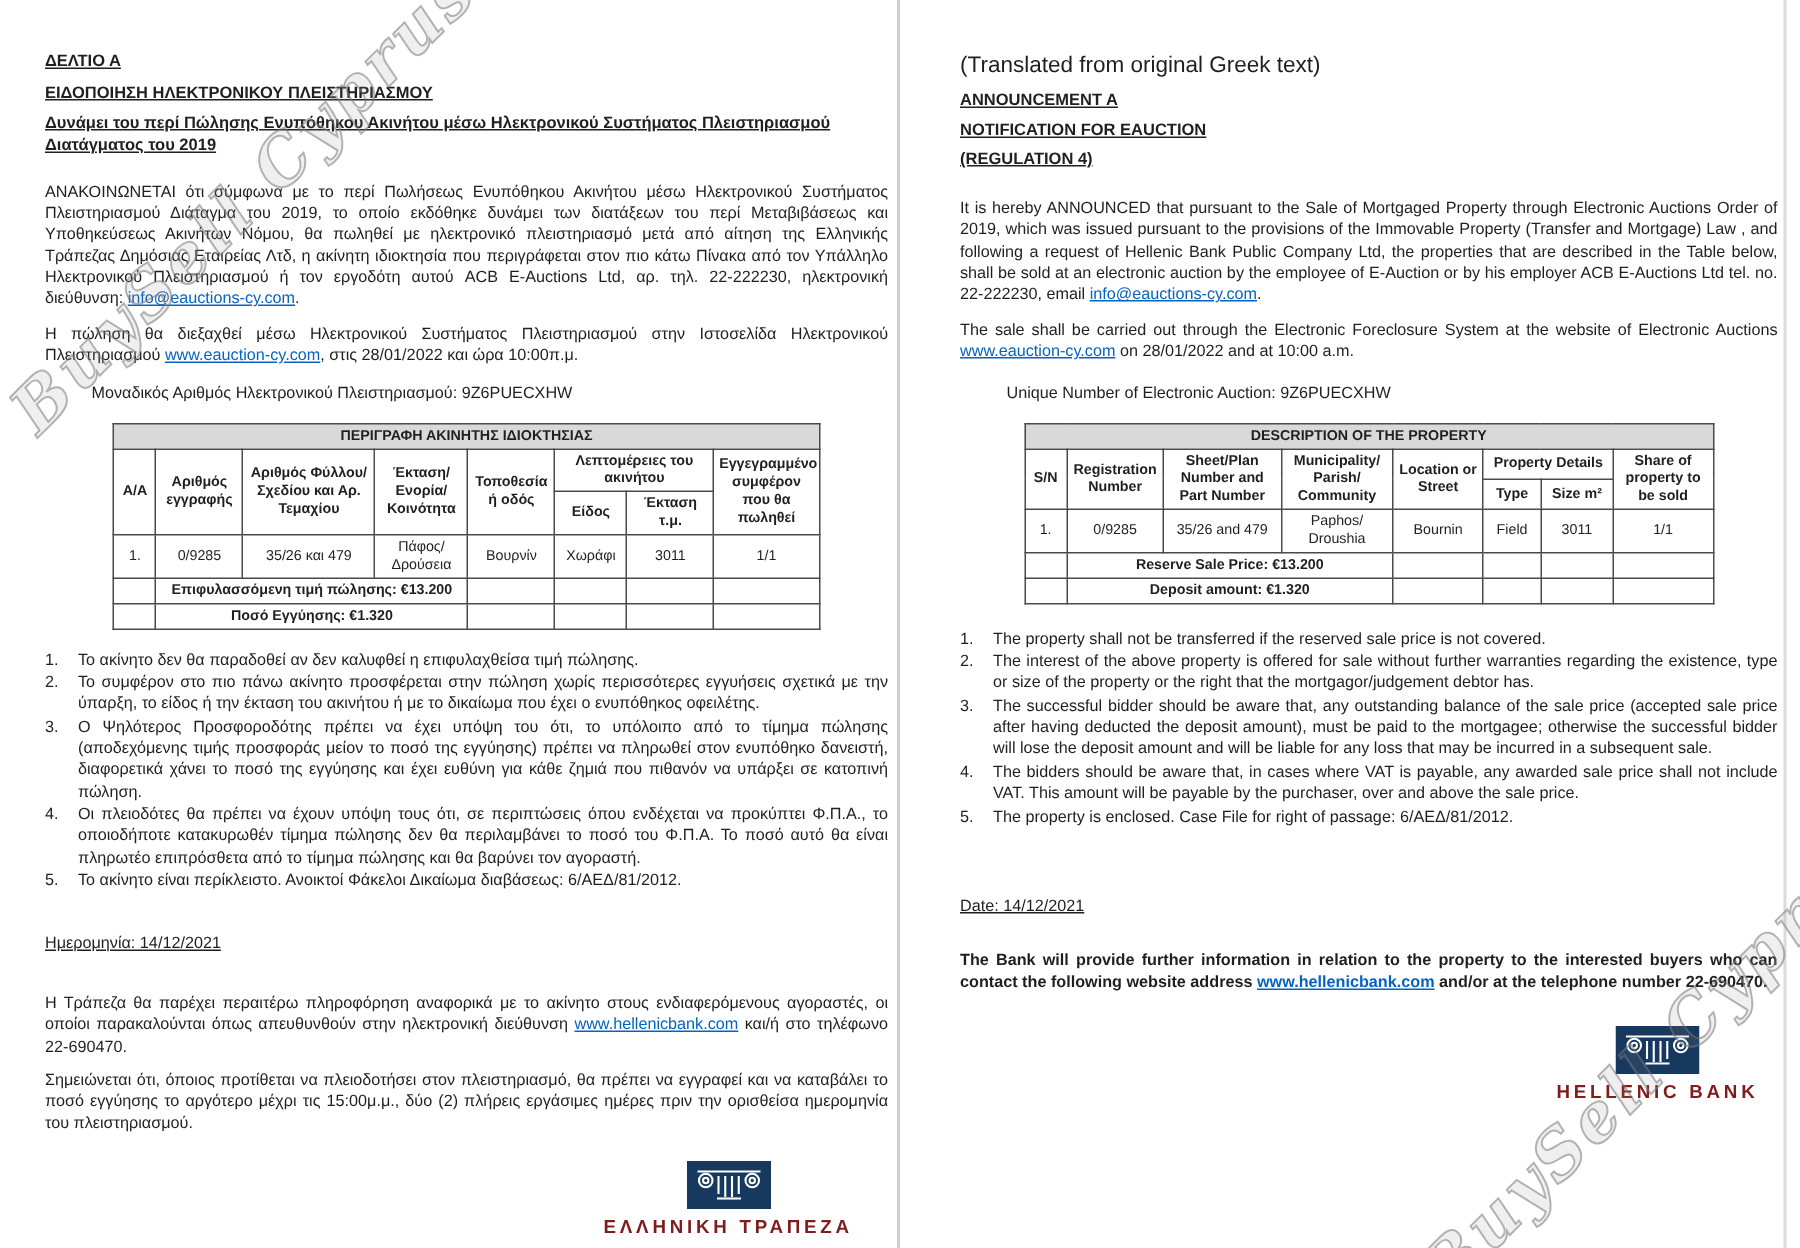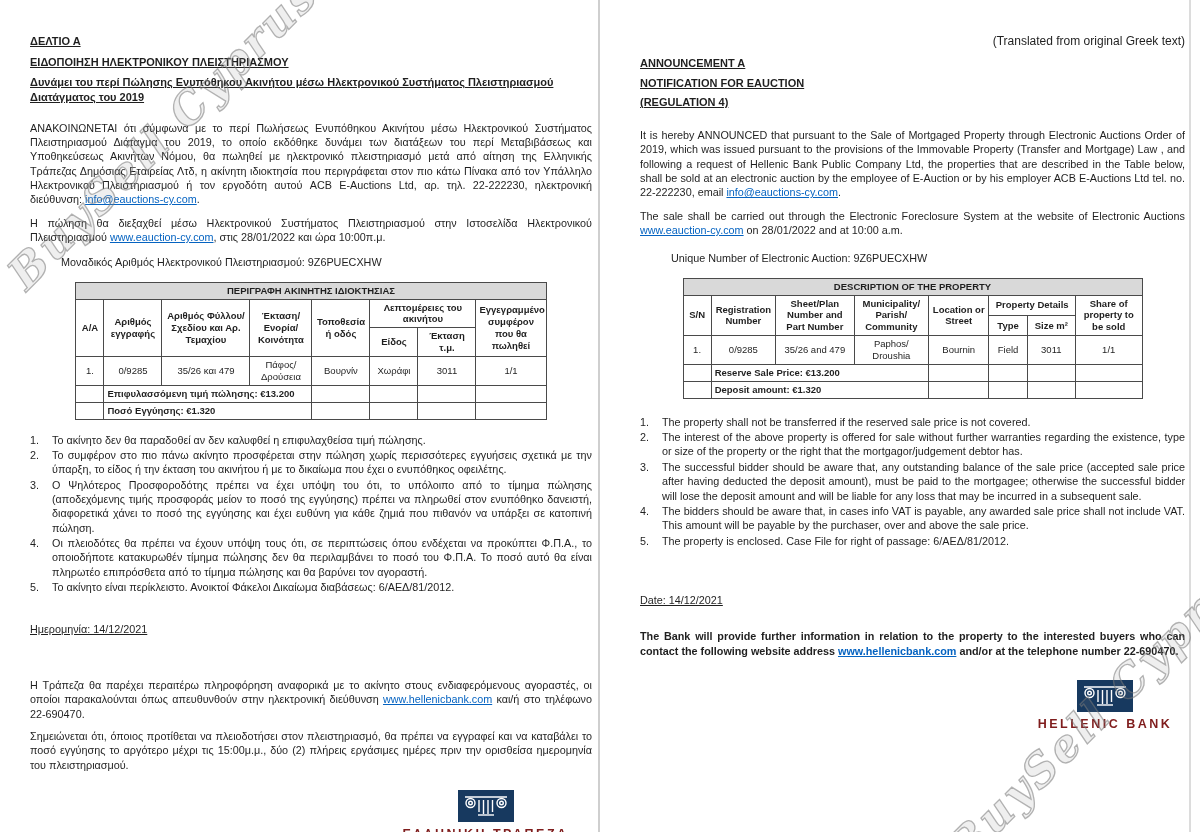--- a/index.html
+++ b/index.html
@@ -13,46 +13,46 @@
   .divider { position:absolute; left:598px; top:0; bottom:0; width:2px; background:#cfcfcf; }
   .edge-line { position:absolute; left:1189px; top:0; bottom:0; width:2px; background:#dcdcdc; }
 
   .page { position:absolute; top:0; height:832px; }
   .page-left  { left:30px;  width:562px; padding-top:34px; }
   .page-right { left:640px; width:545px; padding-top:34px; }
   .just { text-align:justify; }
 
   .title-line { font-size:11px; font-weight:bold; text-decoration:underline; margin-bottom:6px; }
   .page-right .title-line { margin-bottom:5px; }
-  .note-line { font-size:12px; text-align:right; margin-bottom:6px; }
+  .note-line { font-size:15px; text-align:left; margin-bottom:6px; }
 
   .para { margin-top:9px; }
   .p1 { margin-top:16px; }
   .page-right .p1 { margin-top:18px; }
   .auction-no { margin-top:11px;padding-left:31px; }
   .link { color:#0563c1; text-decoration:underline; cursor:pointer; }
 
   table.prop { border-collapse:collapse; margin:12px auto 0 auto; table-layout:fixed;
                font-size:9.5px; line-height:1.25; text-align:center; }
   table.prop td { border:1px solid #4a4a4a; padding:2px 3px; vertical-align:middle; }
   td.t-title { background:#d9d9d9; font-weight:bold; }
   td.t-head { font-weight:bold; }
-  td.t-fee { text-align:left; font-weight:bold; padding-left:5px; }
+  td.t-fee { text-align:center; font-weight:bold; padding-left:5px; }
   .t-left { width:470px; }
   .t-right { width:460px; margin-top:14px; }
 
   .nlist { margin-top:13px; }
   .page-right .nlist { margin-top:16px; }
   .nitem { display:flex; margin-bottom:1px; }
   .nitem .num { width:22px; flex:0 0 22px; }
   .nitem .txt { flex:1; text-align:justify; }
 
   .date-line { margin-top:27px;text-decoration:underline; }
   .page-right .date-line { margin-top:45px; }
-  .footer1 { margin-top:42px; }
+  .footer1 { margin-top:26px; }
   .page-right .footer1 { margin-top:22px; font-weight:bold; }
   .footer2 { margin-top:8px; }
   .page-right .footer2 { font-weight:bold; }
 
   .logo { width:175px; text-align:center; }
   .logo-left  { margin:18px 0 0 368px; }
   .logo-right { margin:22px 0 0 auto; width:160px; }
   .logo svg { display:block; margin:0 auto 4px auto; }
   .logo-text { font-size:12.5px; font-weight:bold; color:#7f1d1d; letter-spacing:2.5px; white-space:nowrap; }
 
@@ -279,21 +279,21 @@
     <div class="nitem">
         <span class="num">2.</span>
         <div class="txt">The interest of the above property is offered for sale without further warranties regarding the existence, type or size of the property or the right that the mortgagor/judgement debtor has.</div>
       </div>
     <div class="nitem">
         <span class="num">3.</span>
         <div class="txt">The successful bidder should be aware that, any outstanding balance of the sale price (accepted sale price after having deducted the deposit amount), must be paid to the mortgagee; otherwise the successful bidder will lose the deposit amount and will be liable for any loss that may be incurred in a subsequent sale.</div>
       </div>
     <div class="nitem">
         <span class="num">4.</span>
-        <div class="txt">The bidders should be aware that, in cases info VAT is payable, any awarded sale price shall not include VAT. This amount will be payable by the purchaser, over and above the sale price.</div>
+        <div class="txt">The bidders should be aware that, in cases where VAT is payable, any awarded sale price shall not include VAT. This amount will be payable by the purchaser, over and above the sale price.</div>
       </div>
     <div class="nitem">
         <span class="num">5.</span>
         <div class="txt">The property is enclosed. Case File for right of passage: 6/ΑΕΔ/81/2012.</div>
       </div>
   </div>
 
   <div class="date-line">Date: 14/12/2021</div>
 
   <div class="footer1 just">

